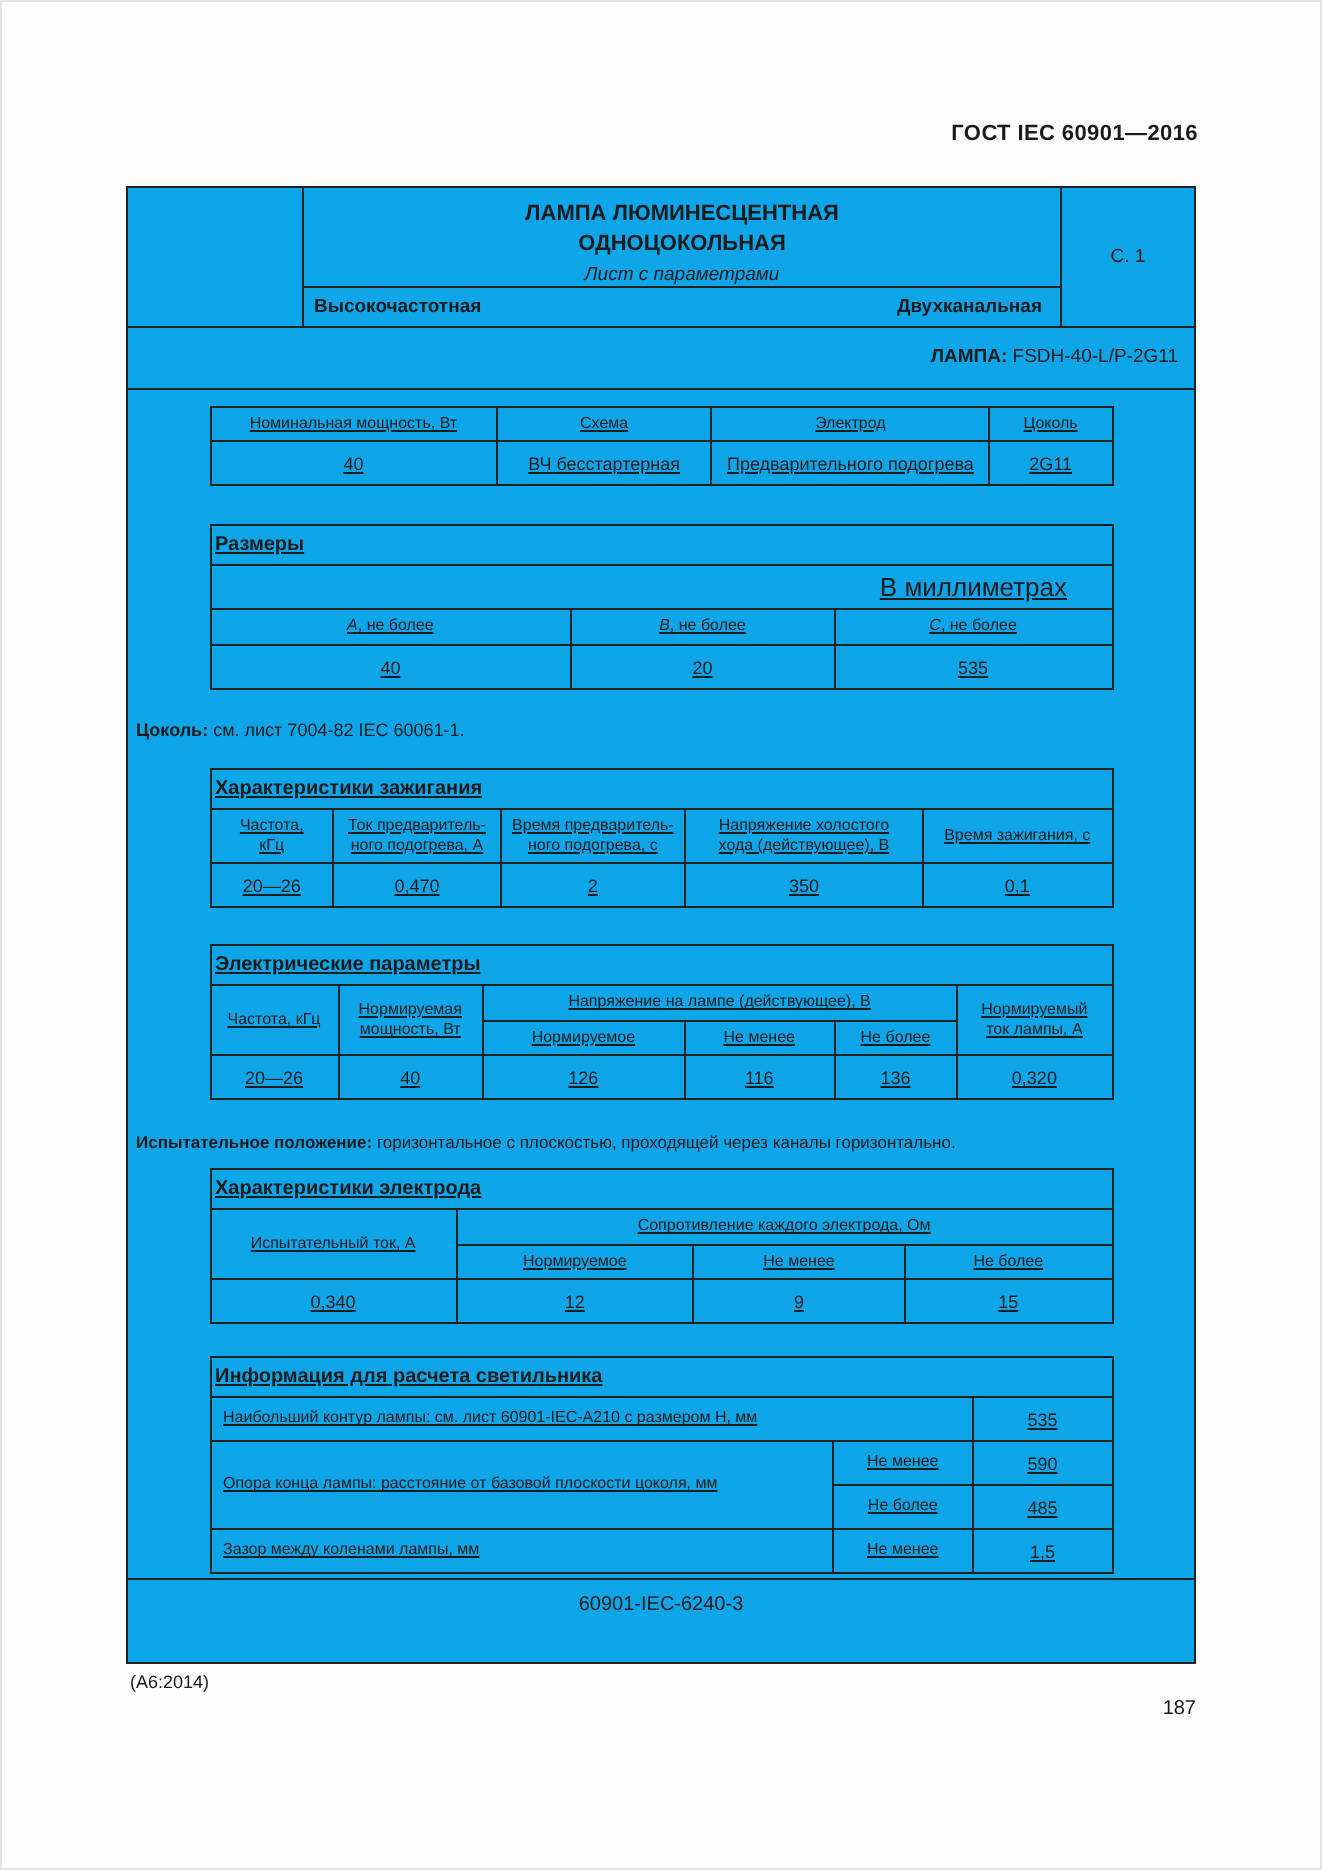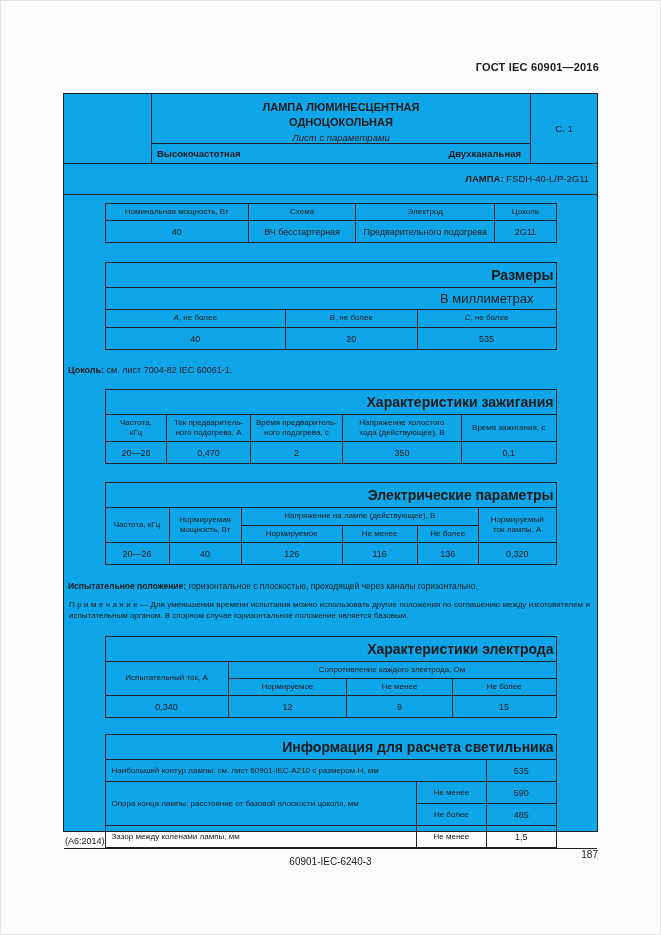--- a/index.html
+++ b/index.html
@@ -34,23 +34,23 @@
   .hdr-right { flex:0 0 67px; border-left:1px solid #222;
     display:flex; align-items:center; justify-content:center; font-size:9.5px; }
 
   
   .mcol-row { flex:0 0 31px; border-bottom:1.5px solid #222; text-align:right; padding:9px 8px 0 0; font-size:9.5px; }
   .mcol-row .lbl { font-weight:bold; }
 
   
   .content { flex:1 1 auto; padding-top:8px; display:flex; flex-direction:column; }
 
-  table { border-collapse:collapse; table-layout:fixed; width:452px; margin-left:auto; margin-right:auto; }
+  table { border-collapse:collapse; table-layout:fixed; width:452px; margin-left:auto; margin-right:auto;text-decoration:underline; }
   th, td { border:1px solid #222; font-weight:normal; vertical-align:middle; }
-  .t-title { font-size:14px; font-weight:bold; text-align:right; padding:4px 2px; }
+  .t-title { font-size:10px; font-weight:bold; text-align:left; padding:4px 2px; }
   .t-head  { font-size:8px; text-align:center; padding:3px 2px; white-space:pre-line; line-height:1.3; }
   .t-val   { font-size:9px; text-align:center; padding:6px 2px 5px; }
   .t-units { font-size:13px; text-align:right; padding:3px 22px; }
   .t-label { font-size:8px; text-align:left; padding:5px 6px; line-height:1.3; }
 
   #tbl-main       { margin-bottom:19px; }
   #tbl-dims       { margin-bottom:15px; }
   .cap-note       { margin:0 0 14px 4px; font-size:9px; }
   .cap-note .lbl  { font-weight:bold; }
   #tbl-ignition   { margin-bottom:18px; }
@@ -220,23 +220,20 @@
         <td class="t-val">136</td>
         <td class="t-val">0,320</td>
       </tr>
     </tbody>
       </table>
 
     <div class="test-pos">
       <span class="lbl">Испытательное положение:</span><span> горизонтальное с плоскостью, проходящей через каналы горизонтально.</span>
     </div>
 
-    <div class="note-block">
-      <span>П р и м е ч а н и е</span><span> — Для уменьшения времени испытания можно использовать другие положения по соглашению между изготовителем и испытательным органом. В спорном случае горизонтальное положение является базовым.</span>
-    </div>
 
     <table id="tbl-electrode">
       <colgroup>
           <col style="width:27.3%">
           <col style="width:26.3%">
           <col style="width:23.4%">
           <col style="width:23%">
         </colgroup>
       <tbody>
           <tr>

